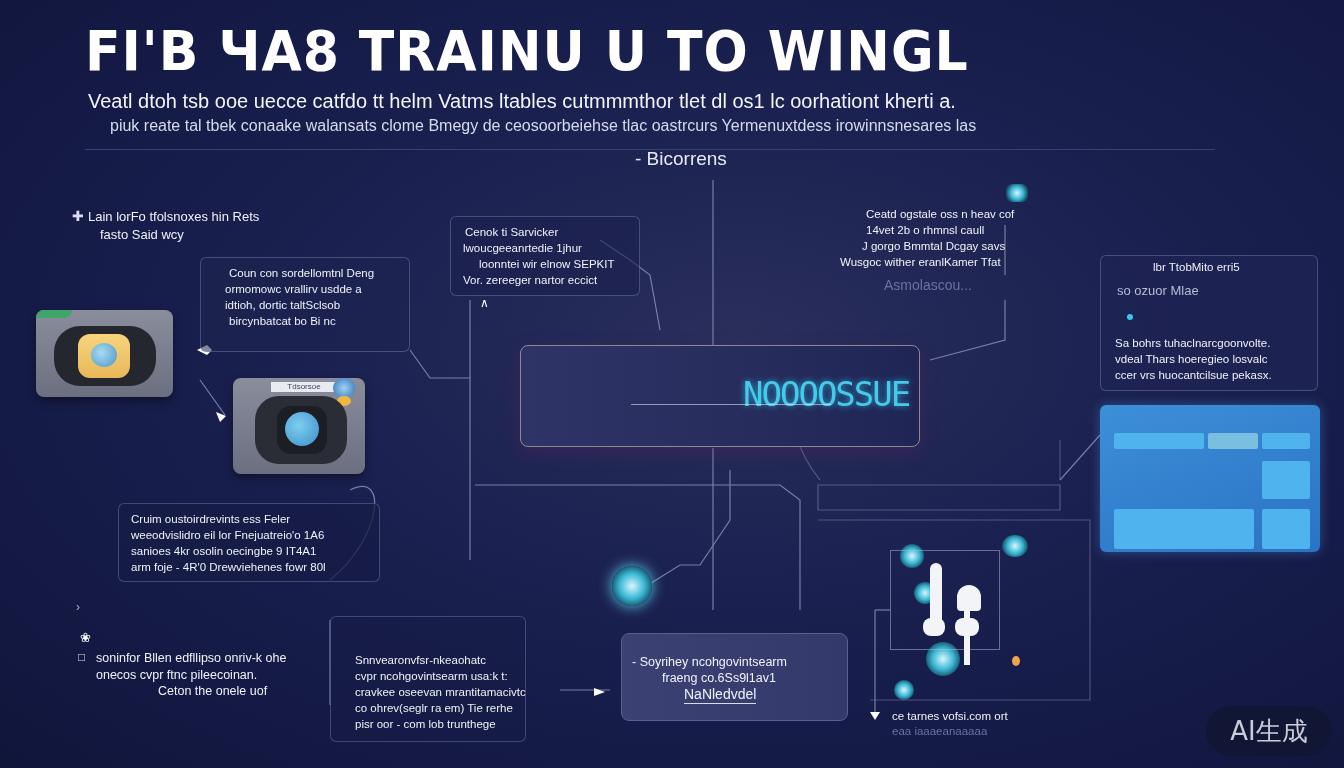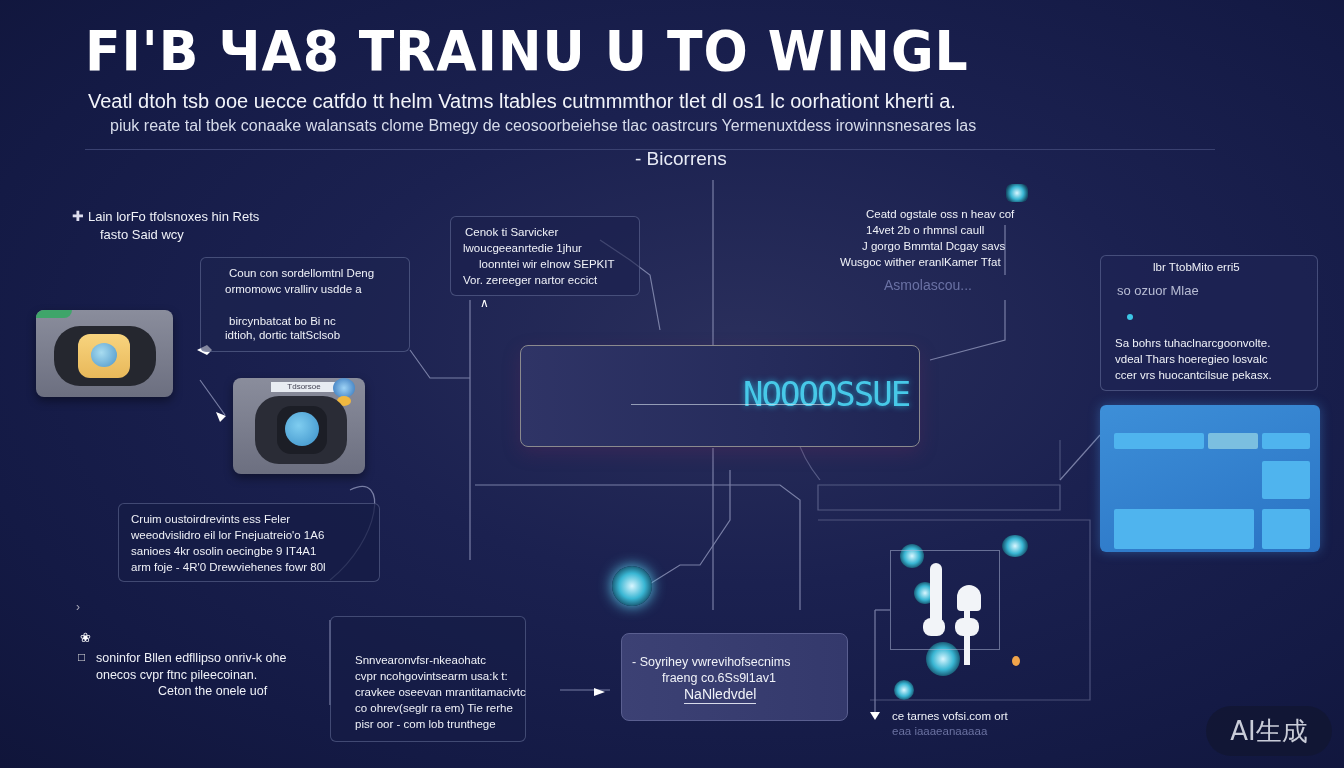--- a/index.html
+++ b/index.html
@@ -89,21 +89,21 @@
 
 <div class="abs" style="left:72px;top:208px;">
   <span class="abs" style="left:0;top:0;font-size:14px;color:#dde;">✚</span>
   <div class="txt" style="position:absolute;left:16px;top:0;font-size:13px;">Lain lorFo tfolsnoxes hin Rets</div>
   <div class="txt" style="position:absolute;left:28px;top:18px;font-size:13px;">fasto Said wcy</div>
 </div>
 
 <div class="abs box" style="left:200px;top:257px;width:210px;height:95px;">
   <div class="txt sm" style="position:absolute;left:28px;top:8px;">Coun  con  sordellomtnl Deng</div>
   <div class="txt sm" style="position:absolute;left:24px;top:24px;">ormomowc vrallirv usdde  a</div>
-  <div class="txt sm" style="position:absolute;left:24px;top:40px;margin-top:30px;">idtioh, dortic taltSclsob</div>
+  <div class="txt sm" style="position:absolute;left:24px;top:40px;">idtioh, dortic taltSclsob</div>
   <div class="txt sm" style="position:absolute;left:28px;top:56px;">bircynbatcat bo Bi nc</div>
 </div>
 
 <div class="abs card-gray" style="left:36px;top:310px;width:137px;height:87px;">
   <div class="abs" style="left:0;top:0;width:36px;height:8px;background:#3fa56a;border-radius:8px 0 8px 0;"></div>
   <div class="inner-dark" style="left:18px;top:16px;width:102px;height:60px;">
     <div class="abs" style="left:24px;top:8px;width:52px;height:44px;border-radius:12px;background:linear-gradient(180deg,#f8d47e,#e8b85a);">
       <div class="abs" style="left:13px;top:9px;width:26px;height:24px;border-radius:50%;background:radial-gradient(circle at 40% 40%,#a8dcf0,#4b94c8);"></div>
     </div>
   </div>
@@ -178,21 +178,21 @@
 
 <div class="abs box" style="left:330px;top:616px;width:196px;height:126px;background:rgba(22,28,70,0.6);">
   <div class="txt sm" style="position:absolute;left:24px;top:36px;">Snnvearonvfsr-nkeaohatc</div>
   <div class="txt sm" style="position:absolute;left:24px;top:52px;">cvpr ncohgovintsearm usa:k t:</div>
   <div class="txt sm" style="position:absolute;left:24px;top:68px;">cravkee oseevan  mrantitamacivtc</div>
   <div class="txt sm" style="position:absolute;left:24px;top:84px;">co ohrev(seglr ra em) Tie rerhe</div>
   <div class="txt sm" style="position:absolute;left:24px;top:100px;">pisr oor - com lob trunthege</div>
 </div>
 
 <div class="abs" style="left:621px;top:633px;width:227px;height:88px;border-radius:8px;background:linear-gradient(90deg,#3c4174,#34396c);border:1px solid #5a5f90;">
-  <div class="txt" style="position:absolute;left:10px;top:20px;font-size:12.5px;">- Soyrihey vwrevihofsecnims</div>
+  <div class="txt" style="position:absolute;left:10px;top:20px;font-size:12.5px;">- Soyrihey ncohgovintsearm</div>
   <div class="txt" style="position:absolute;left:40px;top:36px;font-size:12.5px;">fraeng co.6Ss9l1av1</div>
   <div class="txt" style="position:absolute;left:62px;top:52px;font-size:14px;border-bottom:1px solid #d8dbea;">NaNledvdel</div>
 </div>
 
 <div class="node" style="left:612px;top:566px;width:40px;height:40px;box-shadow:0 0 14px #5bd0ee;"></div>
 <div class="node" style="left:900px;top:544px;width:24px;height:24px;"></div>
 <div class="node" style="left:1002px;top:535px;width:26px;height:22px;"></div>
 <div class="node" style="left:914px;top:582px;width:22px;height:22px;"></div>
 <div class="node" style="left:926px;top:642px;width:34px;height:34px;"></div>
 <div class="node" style="left:894px;top:680px;width:20px;height:20px;"></div>

